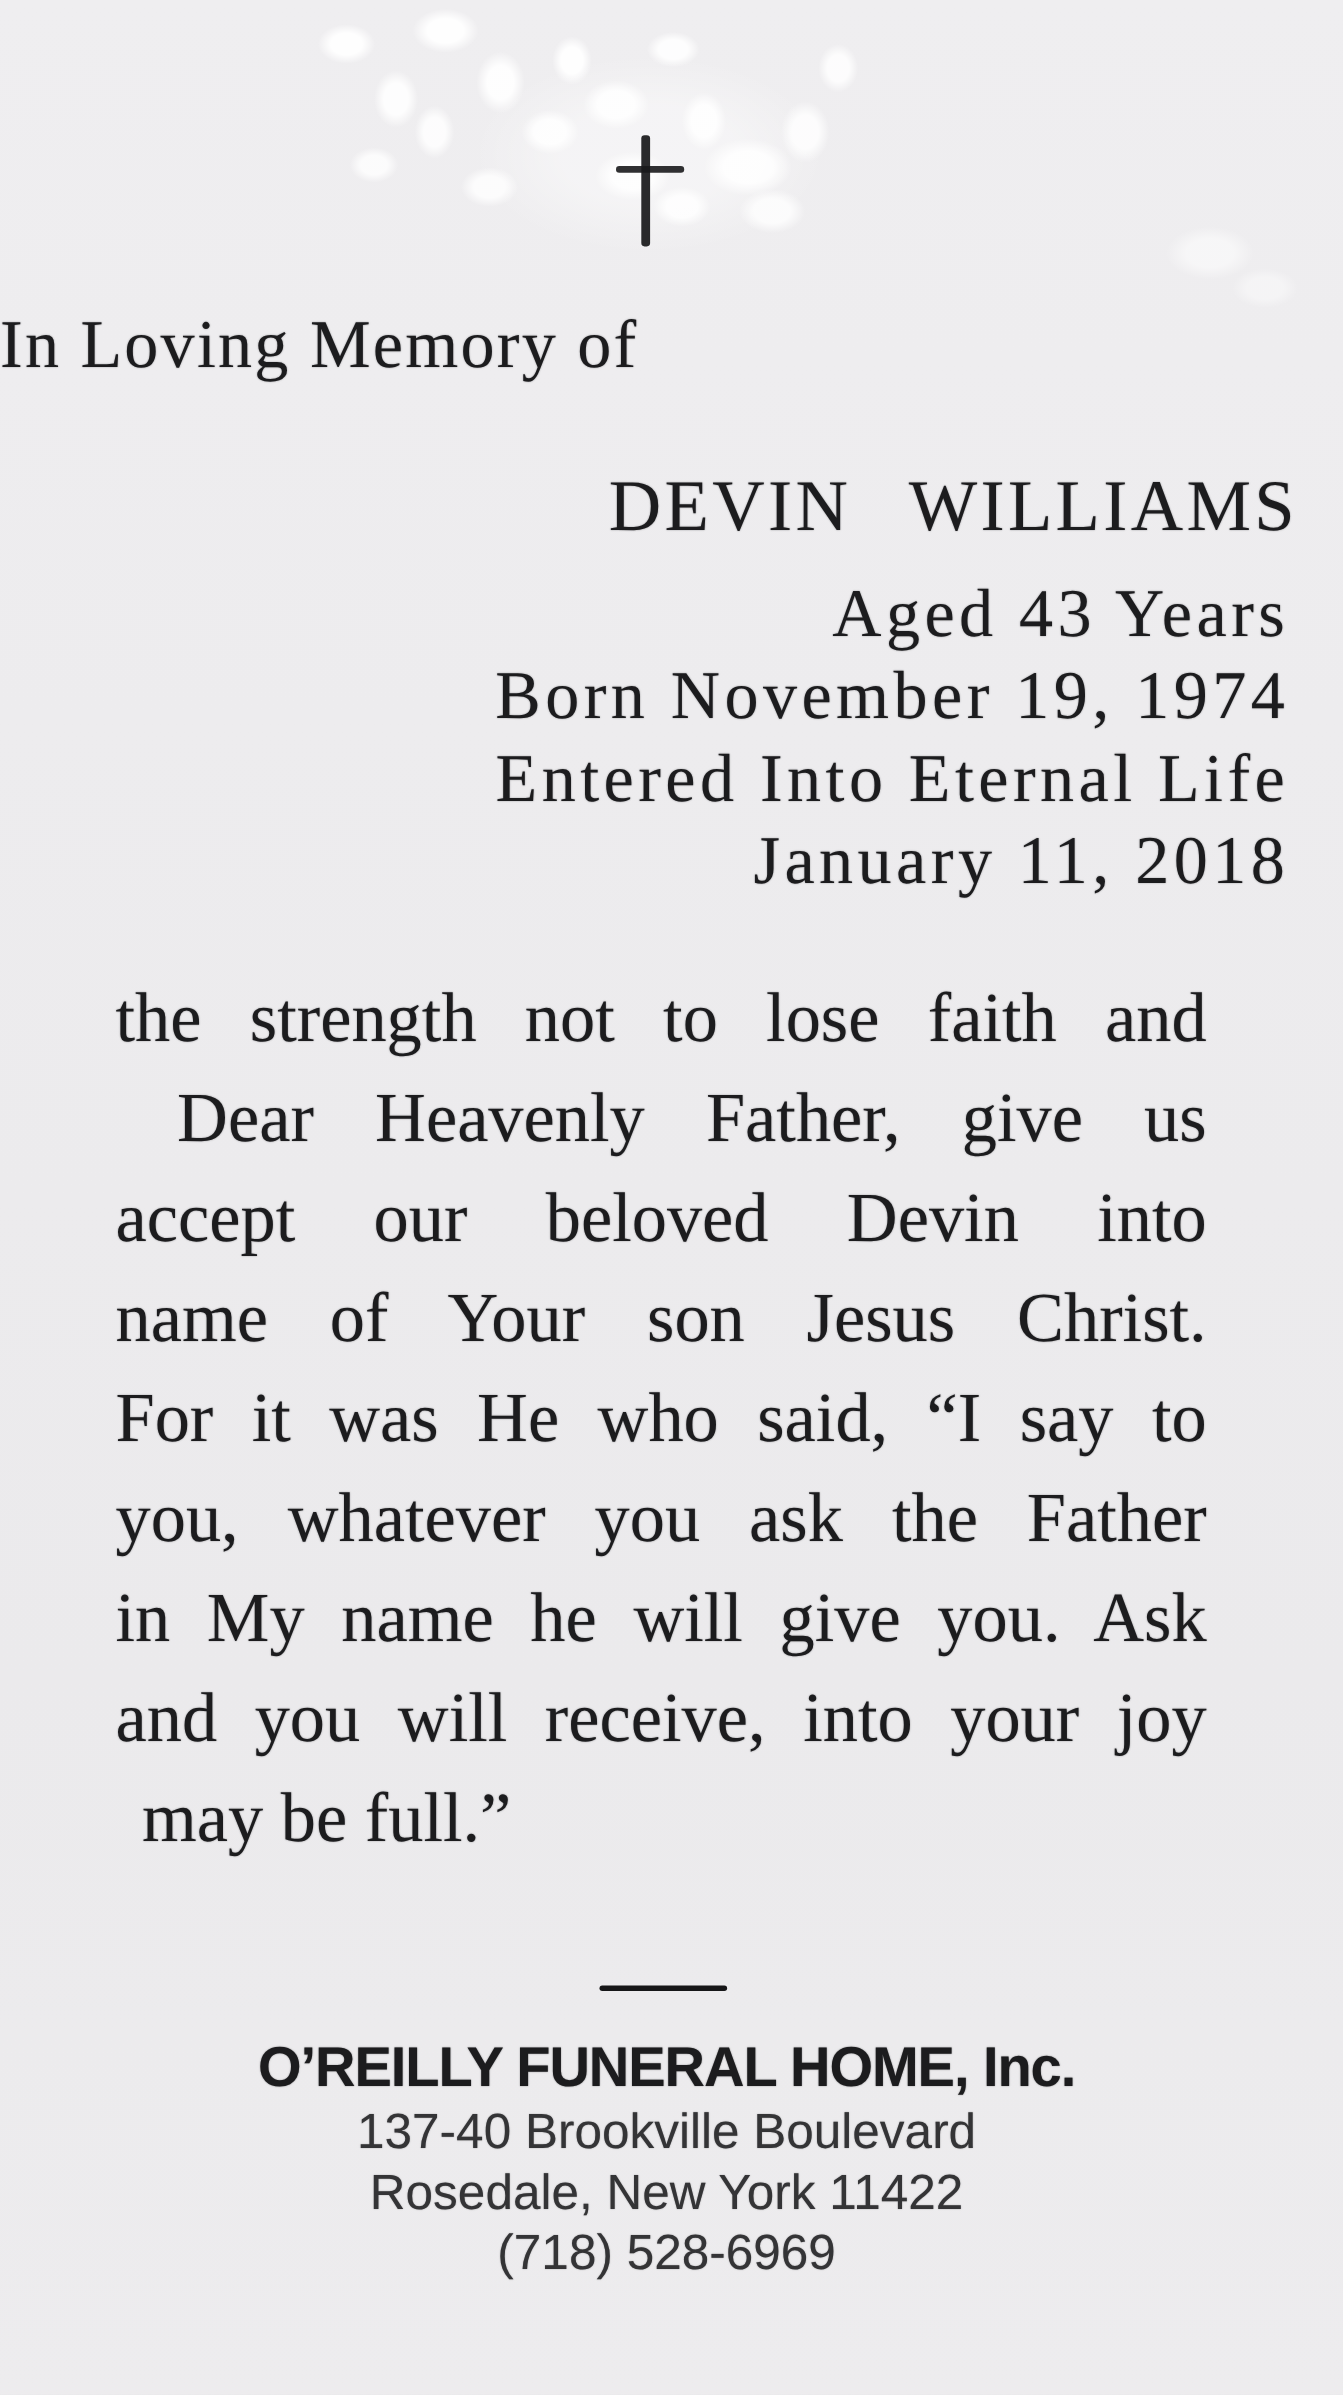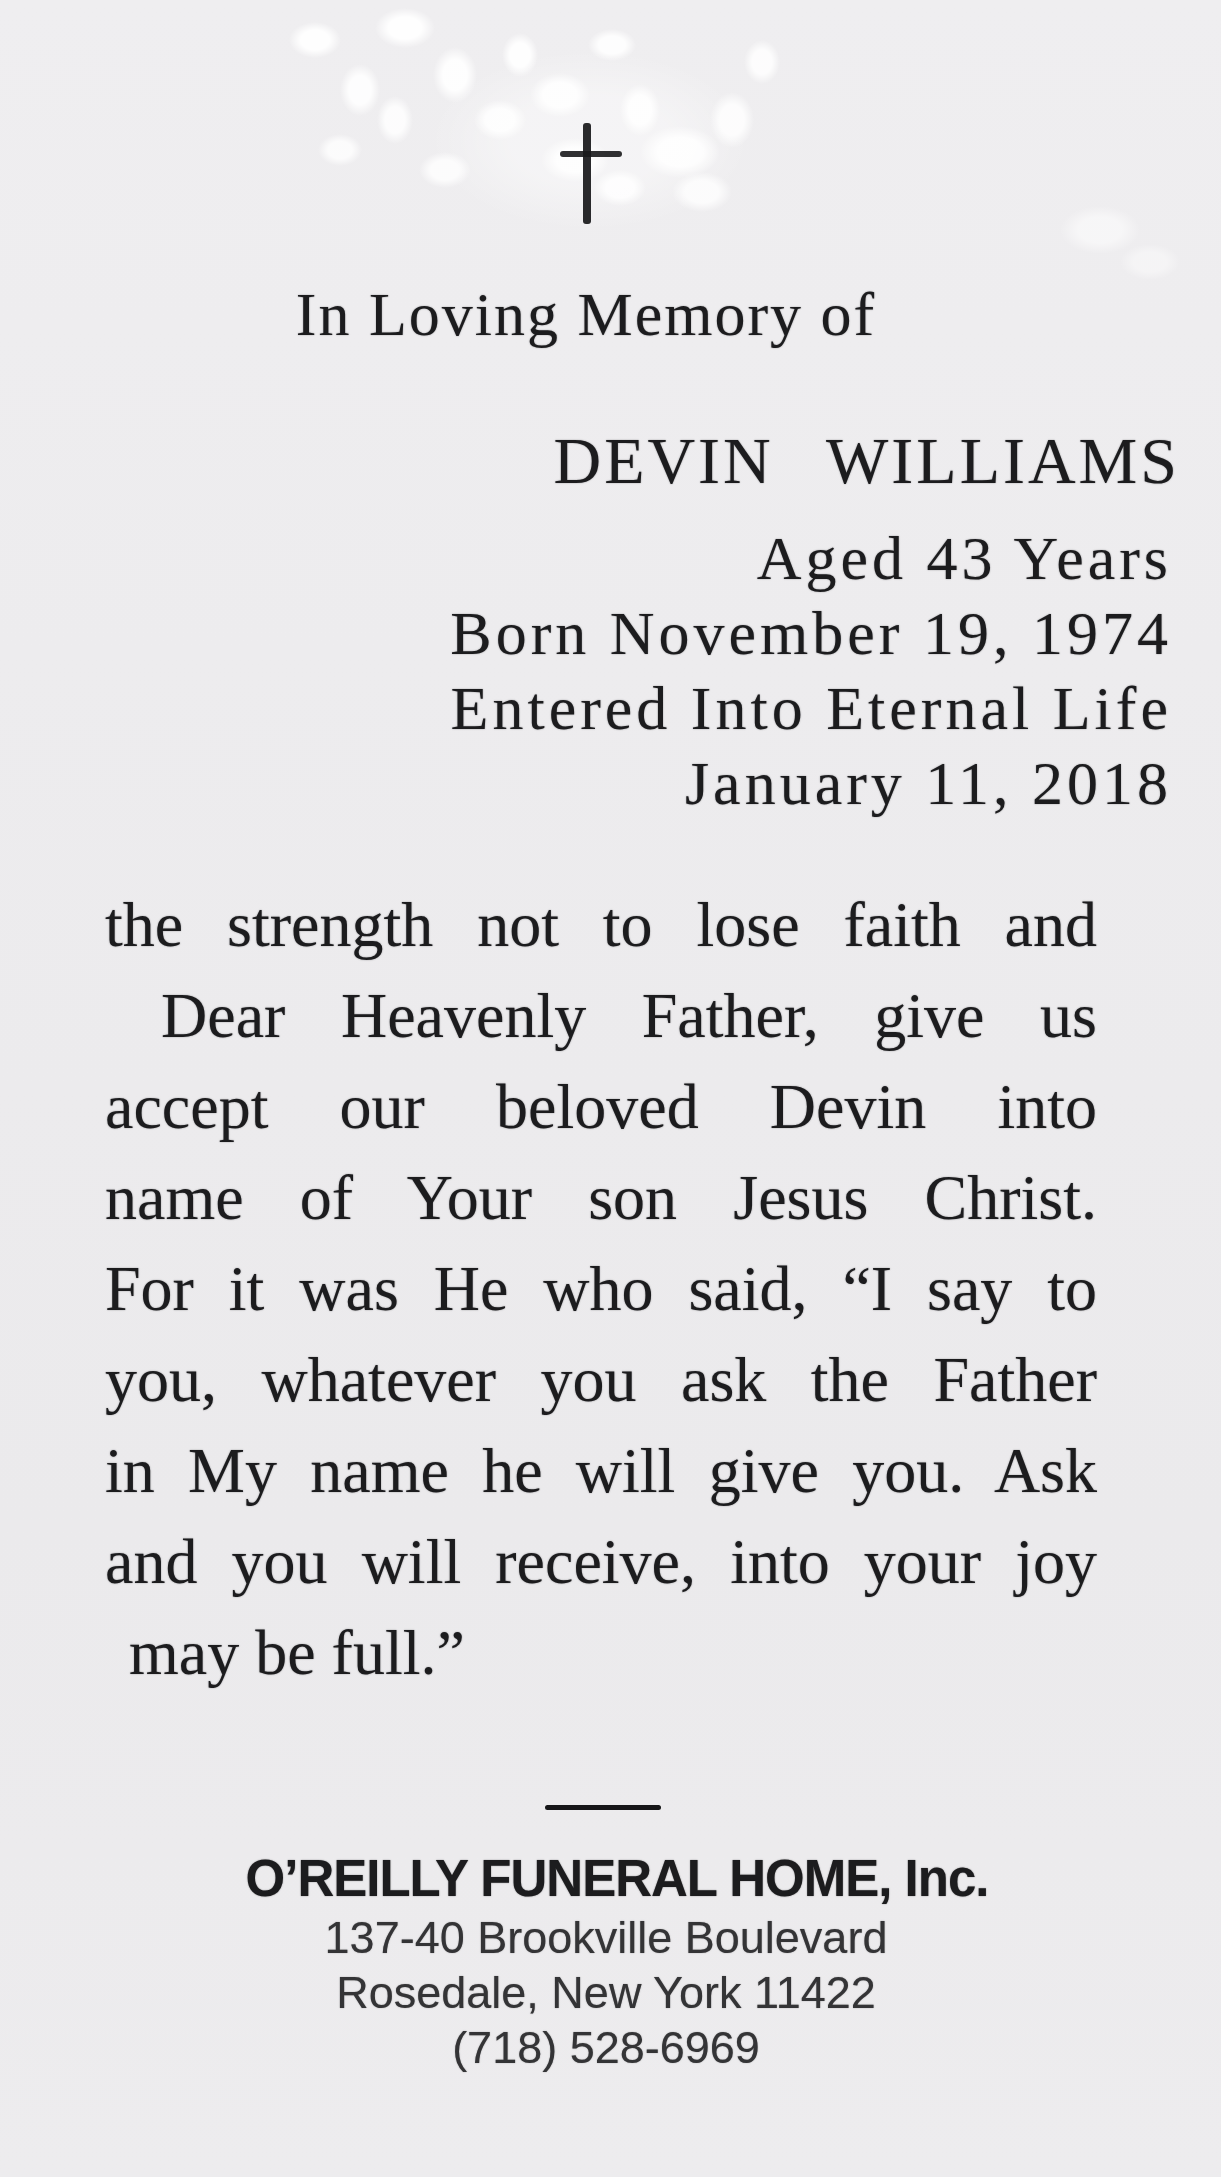--- a/index.html
+++ b/index.html
@@ -38,21 +38,21 @@
       radial-gradient(26px 18px at 445px 170px, rgba(255,255,255,.82) 0 55%, rgba(255,255,255,0) 100%),
       radial-gradient(18px 24px at 395px 120px, rgba(255,255,255,.85) 0 55%, rgba(255,255,255,0) 100%),
       radial-gradient(40px 24px at 1100px 230px, rgba(255,255,255,.5) 0 55%, rgba(255,255,255,0) 100%),
       radial-gradient(30px 18px at 1150px 262px, rgba(255,255,255,.4) 0 55%, rgba(255,255,255,0) 100%);
   }
   .cross{position:absolute;left:536px;top:112px;filter:blur(.5px);}
   .serif-blur{text-shadow:0 0 1.6px rgba(25,25,28,.45);}
   .tribute{
     position:absolute;left:0;top:282px;width:1172px;
     font-size:62px;line-height:65px;letter-spacing:2px;
-    text-align:center;
+    text-align:left;
   }
   .name{
     position:absolute;left:0;top:428px;width:1180px;
     font-size:66px;line-height:66px;letter-spacing:3px;word-spacing:34px;
     text-align:right;
   }
   .details{
     position:absolute;left:0;top:521px;width:1172px;
     font-size:62px;line-height:75px;letter-spacing:4px;
     text-align:right;
@@ -63,21 +63,21 @@
   }
   .pline{text-align:justify;text-align-last:justify;text-justify:inter-word;}
   .pline.indent{padding-left:56px;}
   .pline.lastline{text-align-last:left;margin-left:24px;}
   .divider{
     position:absolute;left:545px;top:1805px;width:116px;height:5px;
     background:#161618;border-radius:3px;filter:blur(.6px);
   }
   .footer{font-family:"Liberation Sans","DejaVu Sans",sans-serif;}
   .home-name{
-    position:absolute;left:32px;top:1849px;width:1170px;
+    position:absolute;left:21px;top:1849px;width:1170px;
     font-size:51px;line-height:60px;font-weight:bold;letter-spacing:-1px;
     text-align:center;color:var(--ink,#1c1c1e);
     text-shadow:0 0 1.4px rgba(20,20,22,.55);
   }
   .address{
     position:absolute;left:21px;top:1910px;width:1170px;
     font-size:45px;line-height:55px;
     text-align:center;color:var(--footer_ink,#333335);
     text-shadow:0 0 1.2px rgba(40,40,42,.5);
   }

